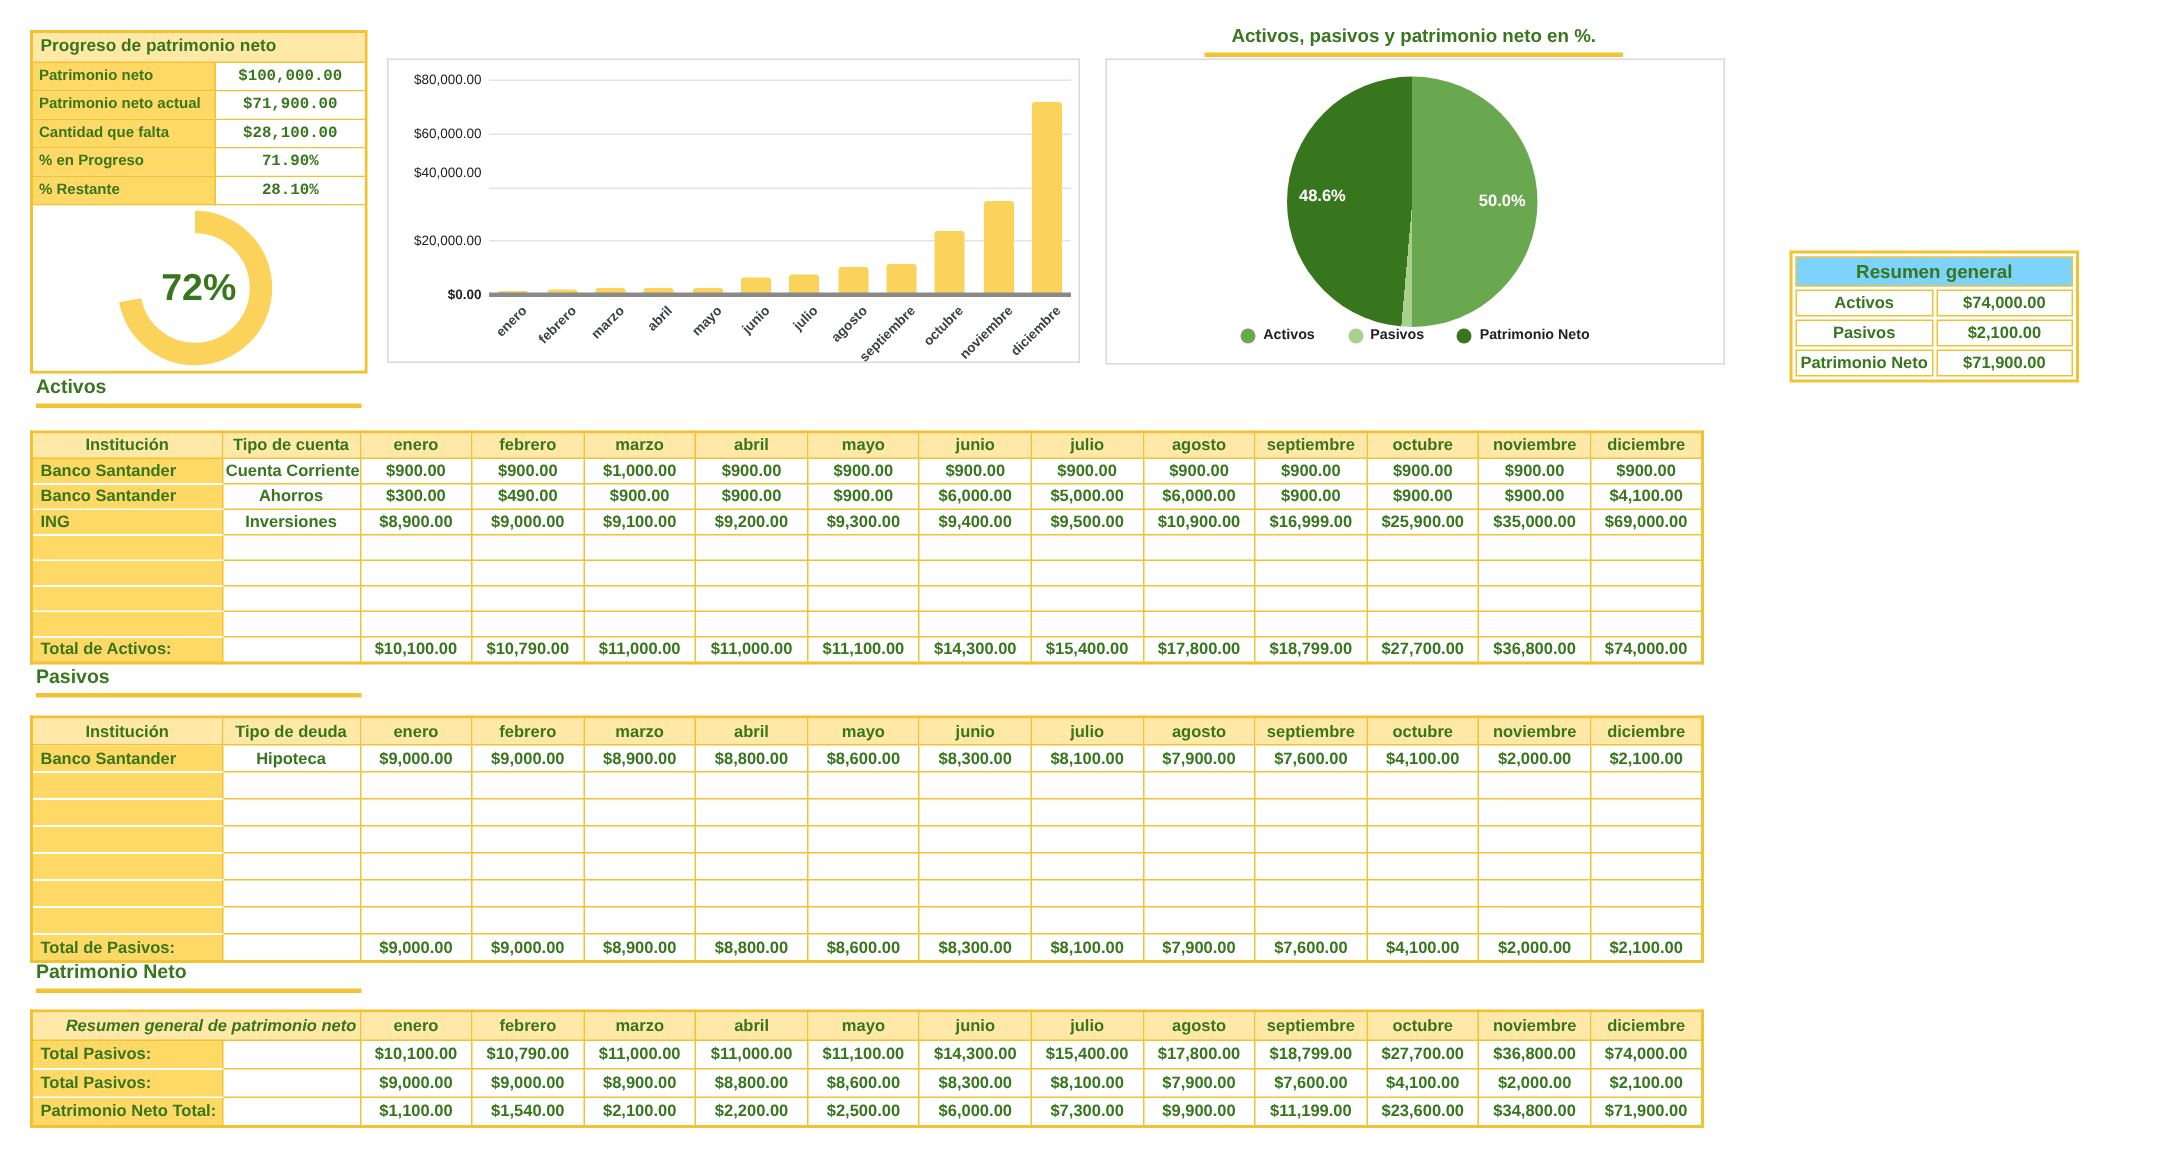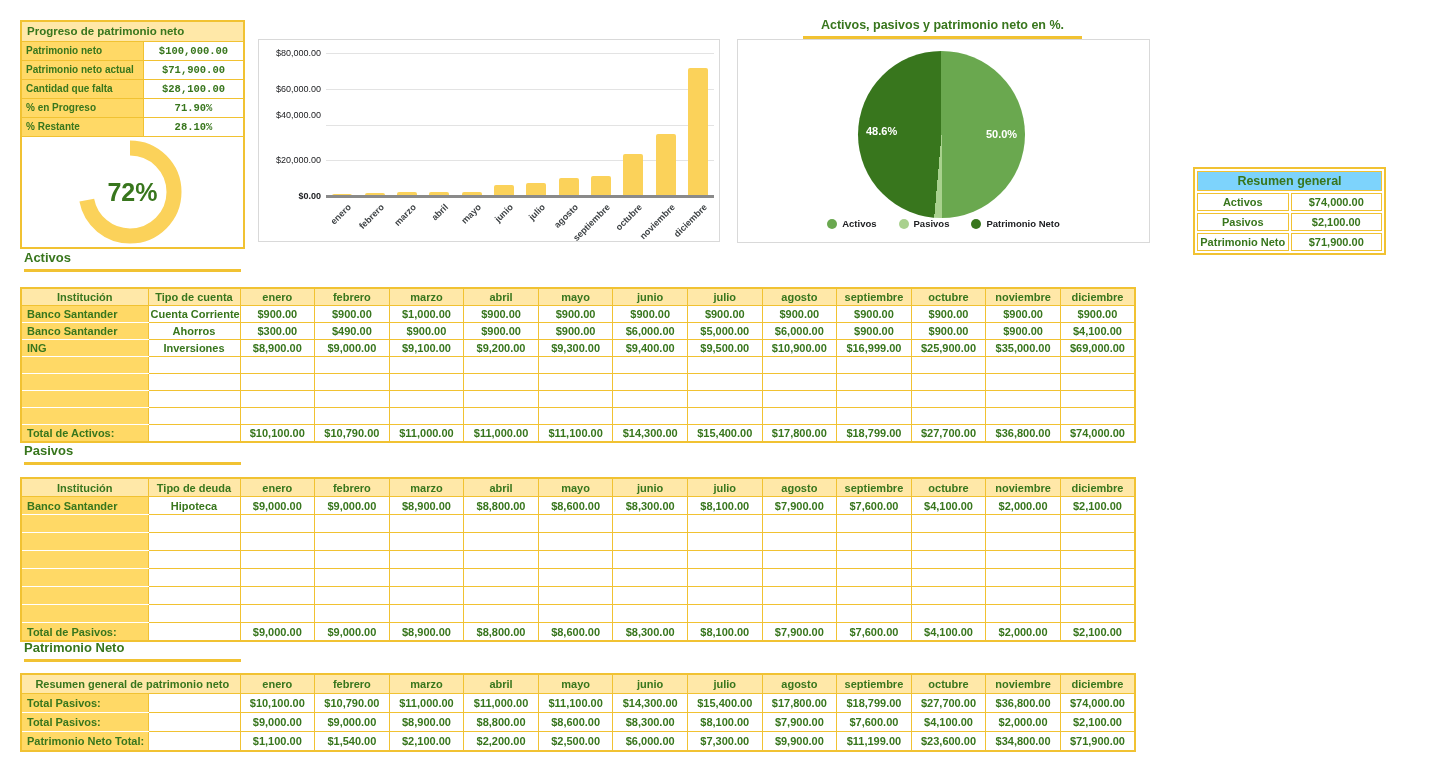--- a/index.html
+++ b/index.html
@@ -48,21 +48,21 @@
   #t-activos{top:250px;} #t-pasivos{top:443px;} #t-patrimonio{top:640px;}
 
   
   .tbl-wrap{position:absolute;left:20px;}
   #activos-table{top:287px;} #pasivos-table{top:477px;} #patrimonio-table{top:673px;}
   table.fin{border-collapse:collapse;table-layout:fixed;width:1116px;border:2px solid #f1c232;}
   .fin td{border:1px solid #f1c232;background:#fff;color:#38761d;font-size:11px;text-align:center;white-space:nowrap;overflow:hidden;padding:0 2px;}
   .fin.h16 td{height:16px;} .fin.h17 td{height:17px;} .fin.h18 td{height:18px;}
   .fin td.hdr{background:#ffe8a8;}
   .fin td.lbl{background:#ffd966;text-align:left;padding-left:5px;border-top-color:#fff;border-bottom-color:#fff;}
-  .fin td.lft{text-align:center;padding-left:5px;}
+  .fin td.lft{text-align:right;padding-left:5px;font-style:italic;}
 </style>
 </head>
 <body>
 
 <div id="app">
 
   <div class="pp">
     <div class="pp-title">Progreso de patrimonio neto</div>
     <div class="pp-row">
       <div class="pp-label">Patrimonio neto objetivo</div>

